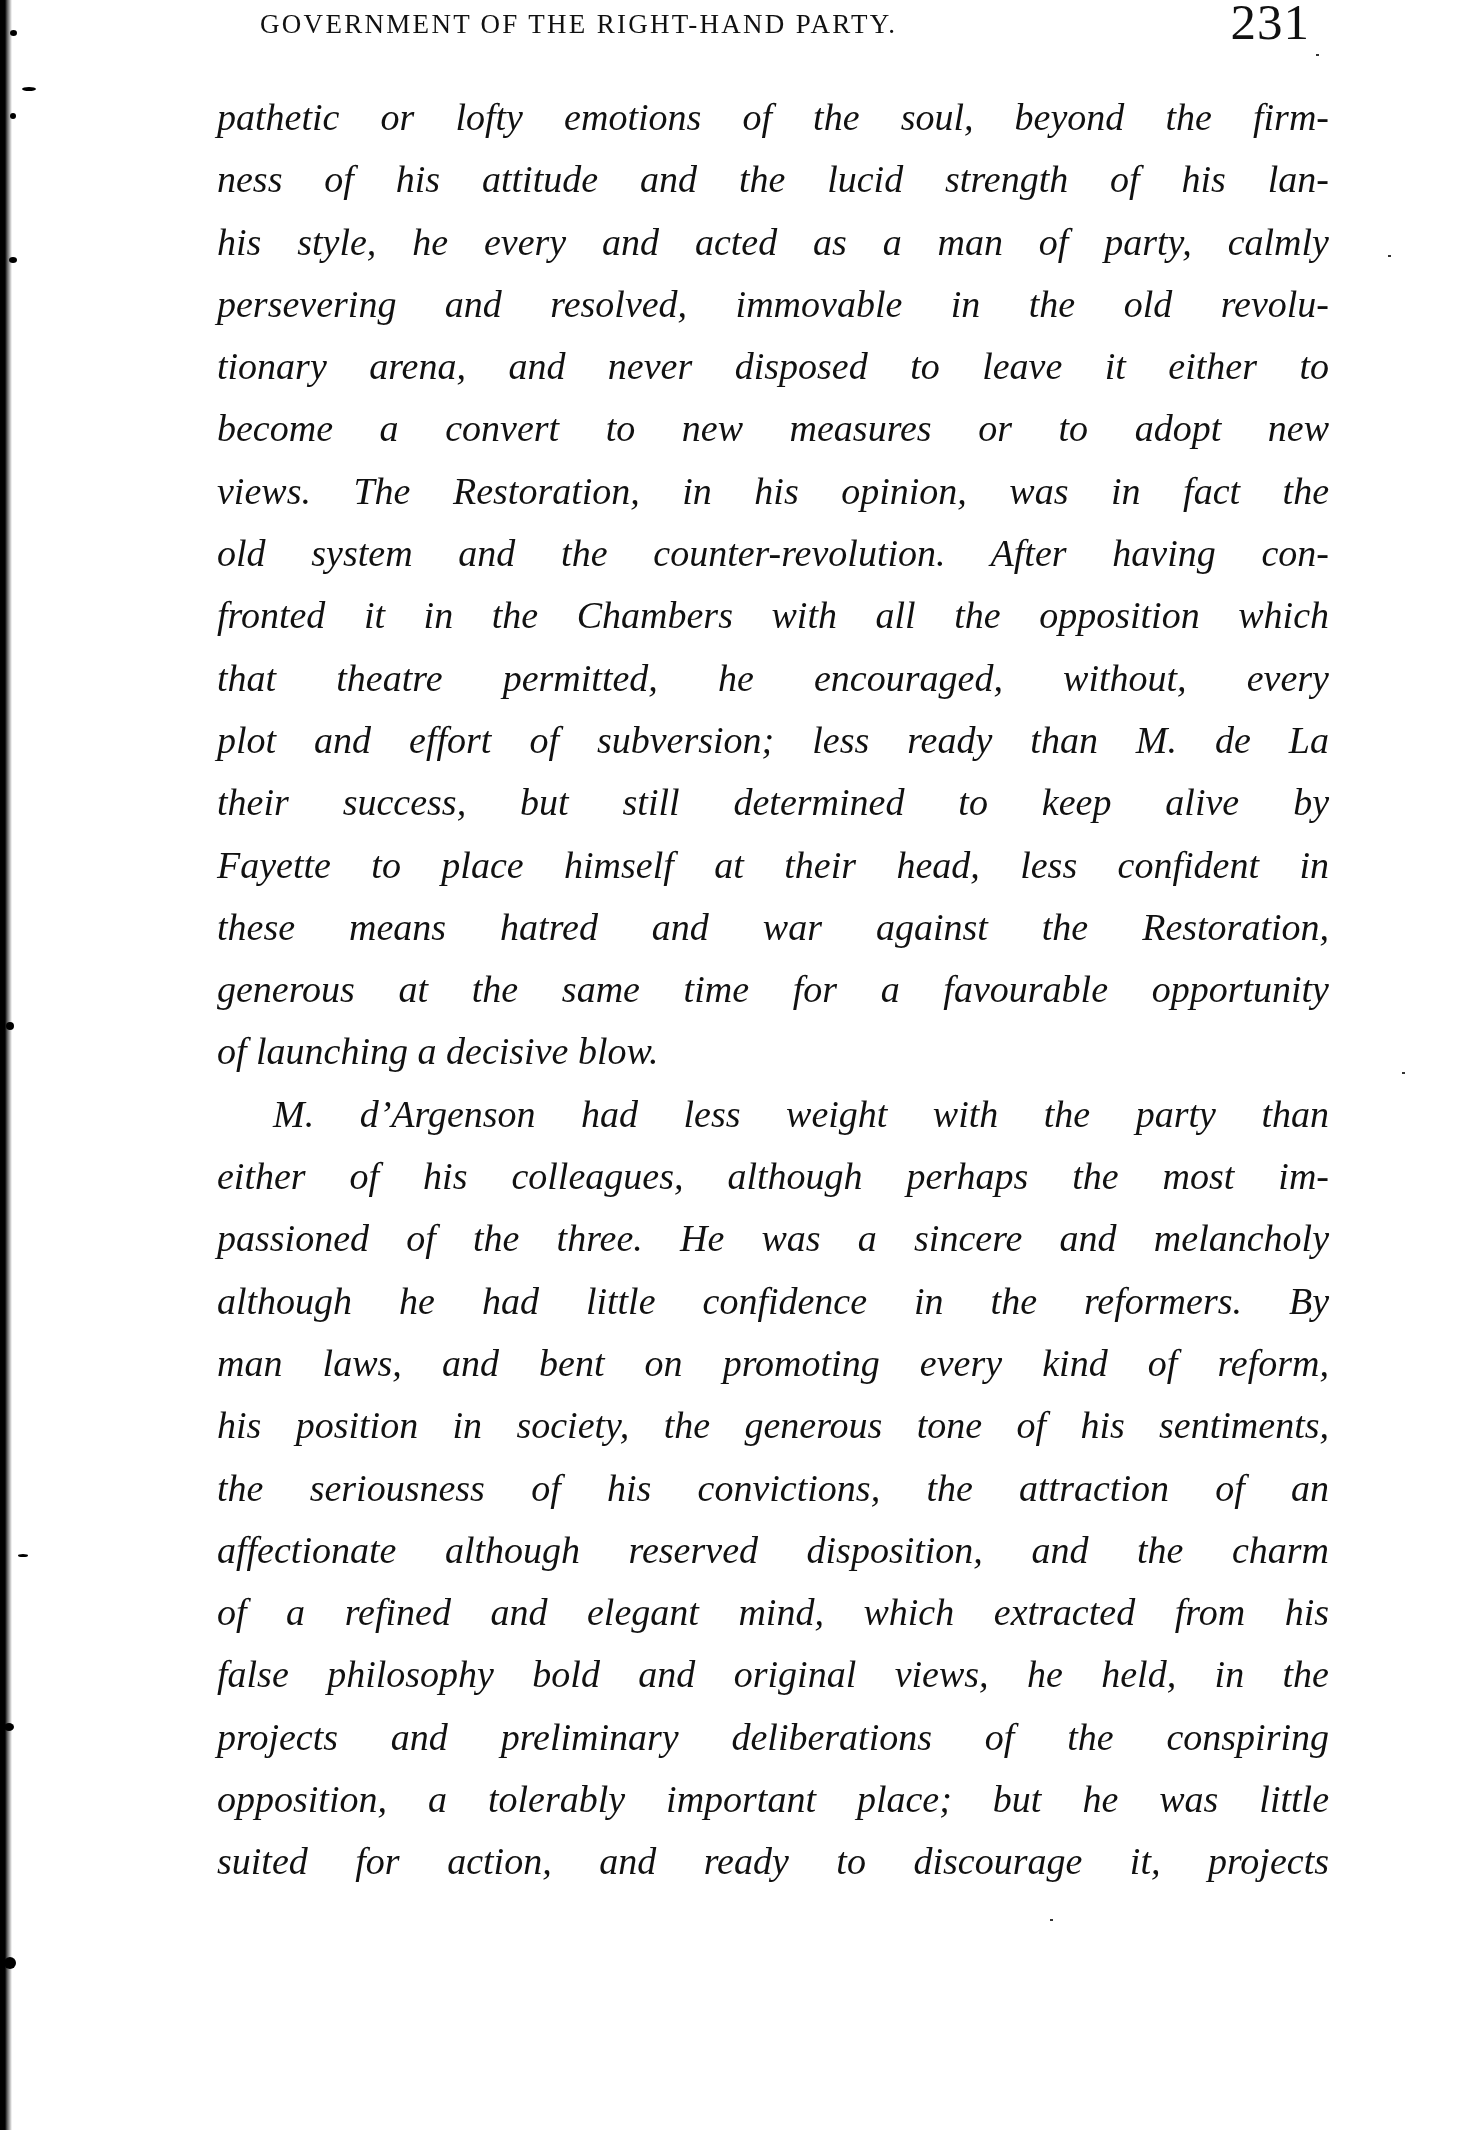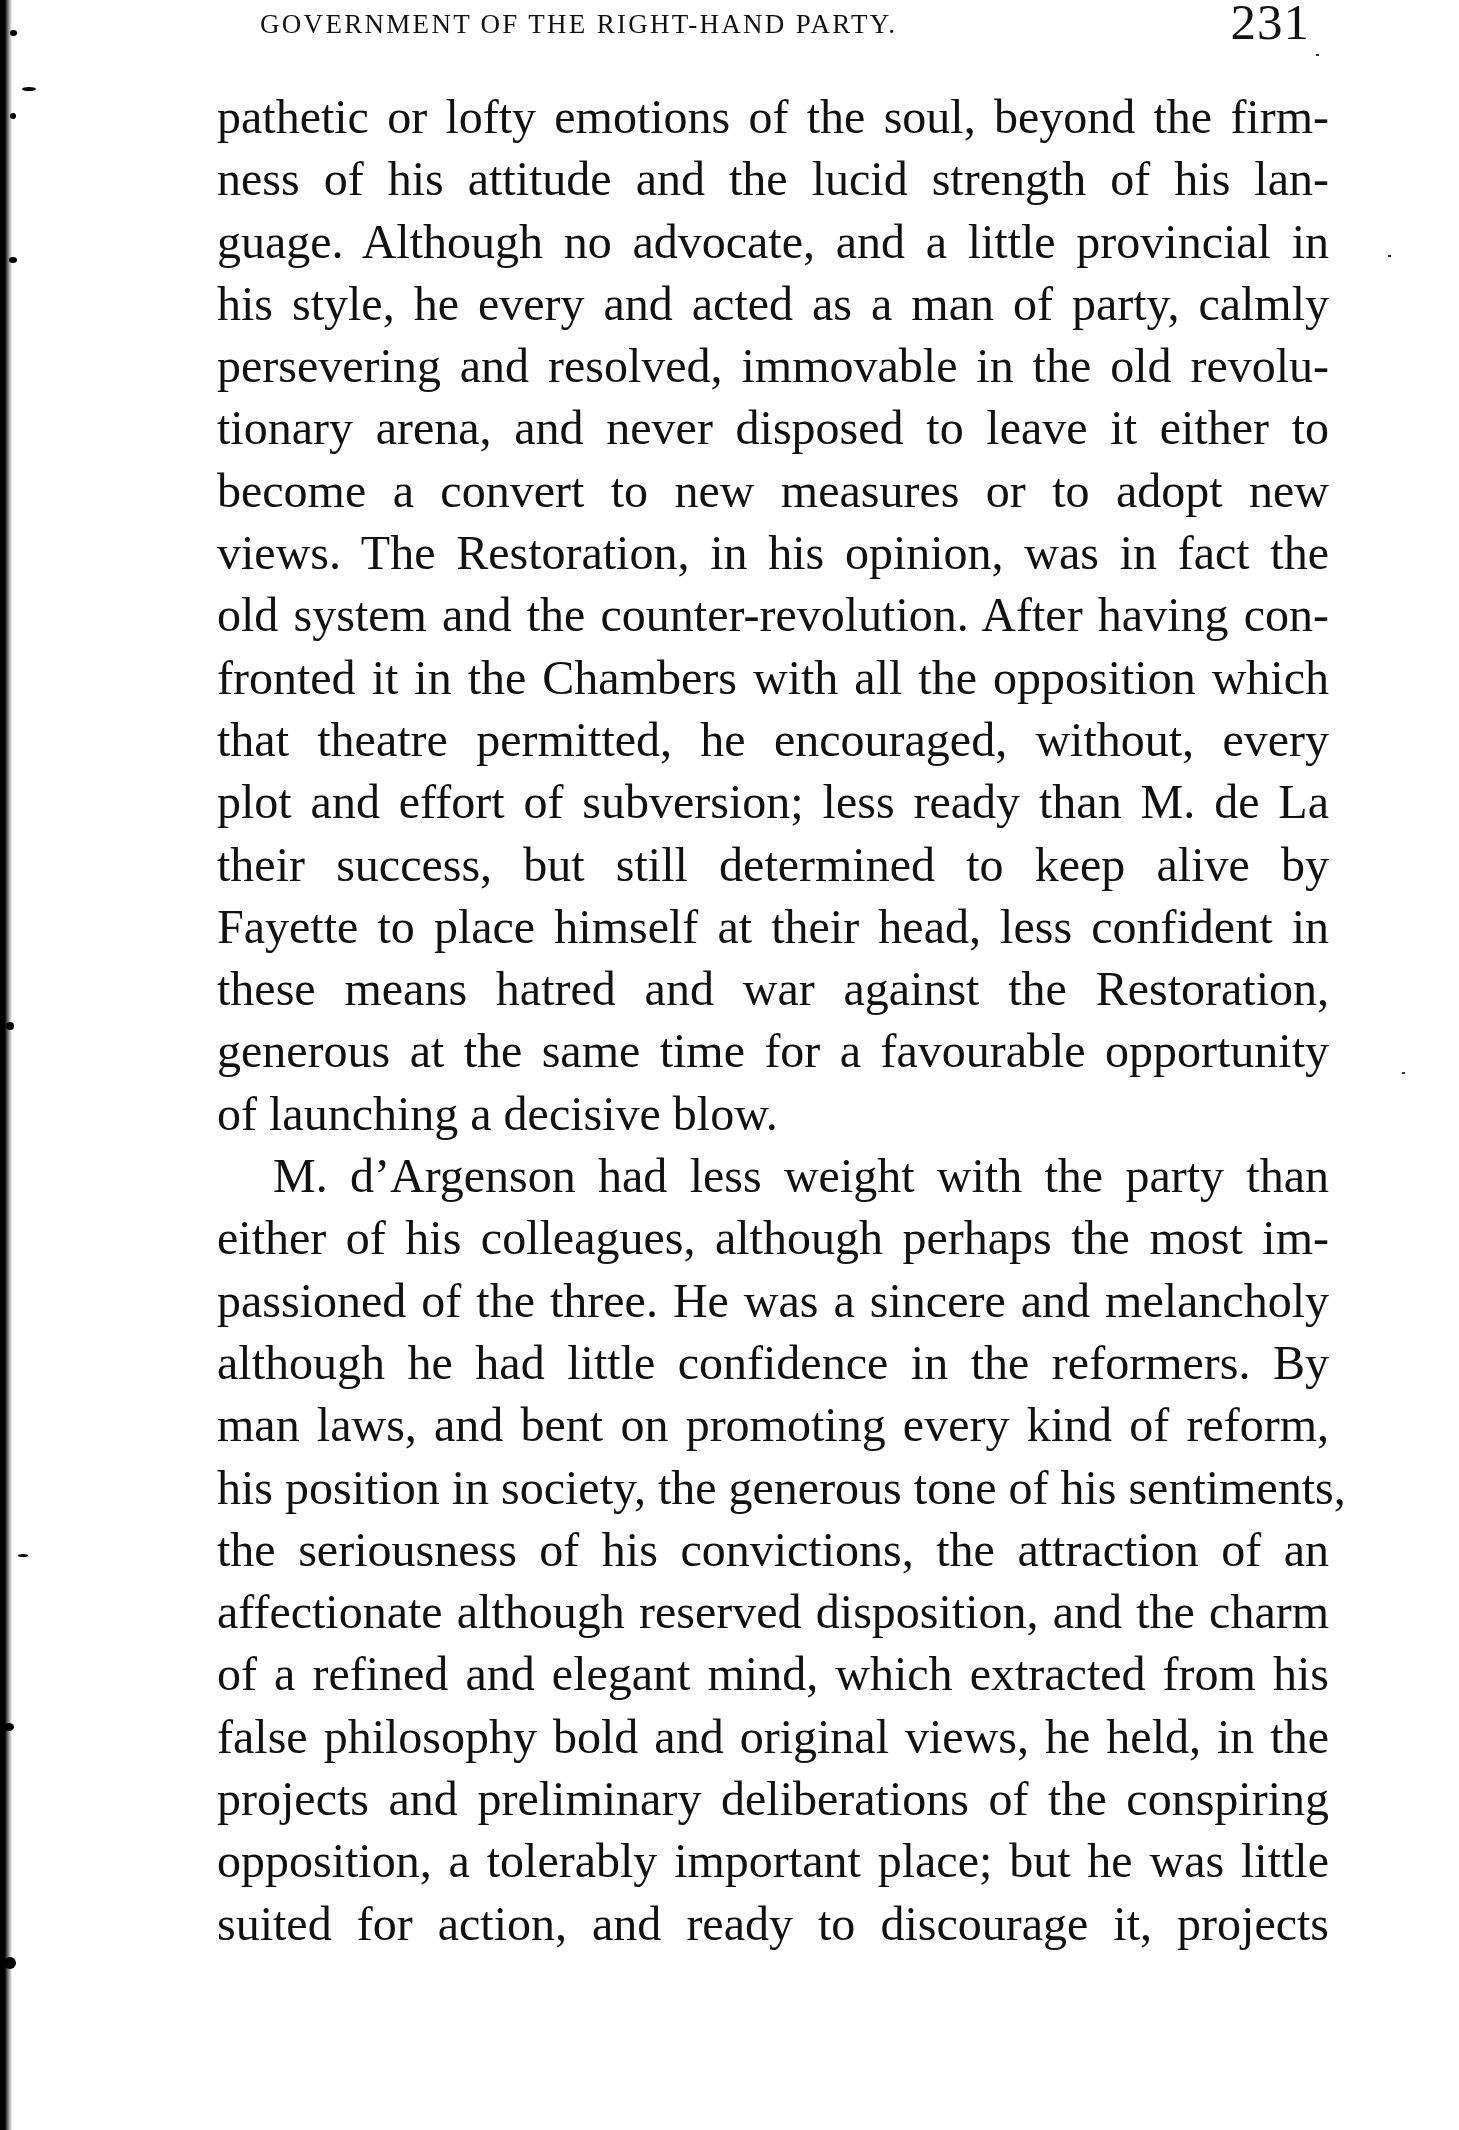--- a/index.html
+++ b/index.html
@@ -52,26 +52,27 @@
       letter-spacing: 1px;
     }
     .body-text {
       position: absolute;
       top: 86px;
       left: 217px;
       width: 1112px;
     }
     .line {
       height: 62.3px;
-      font-size: 48px;
+      font-size: 38px;
       line-height: 62.3px;
       text-align: justify;
       text-align-last: justify;
       white-space: nowrap;
       overflow: visible;
+      font-style: italic;
     }
     .line.last {
       text-align-last: left;
     }
     .line.indent {
       padding-left: 56px;
     }
     .line span {
       display: block;
       text-align: justify;
@@ -112,23 +113,20 @@
 
 <main class="body-text">
   <div>
     <div class="line">
         <span>pathetic or lofty emotions of the soul, beyond the firm-</span>
       </div>
     <div class="line">
         <span>ness of his attitude and the lucid strength of his lan-</span>
       </div>
     <div class="line">
-        <span>guage.  Although no advocate, and a little provincial in</span>
-      </div>
-    <div class="line">
         <span>his style, he every and acted as a man of party, calmly</span>
       </div>
     <div class="line">
         <span>persevering and resolved, immovable in the old revolu-</span>
       </div>
     <div class="line">
         <span>tionary arena, and never disposed to leave it either to</span>
       </div>
     <div class="line">
         <span>become a convert to new measures or to adopt new</span>

